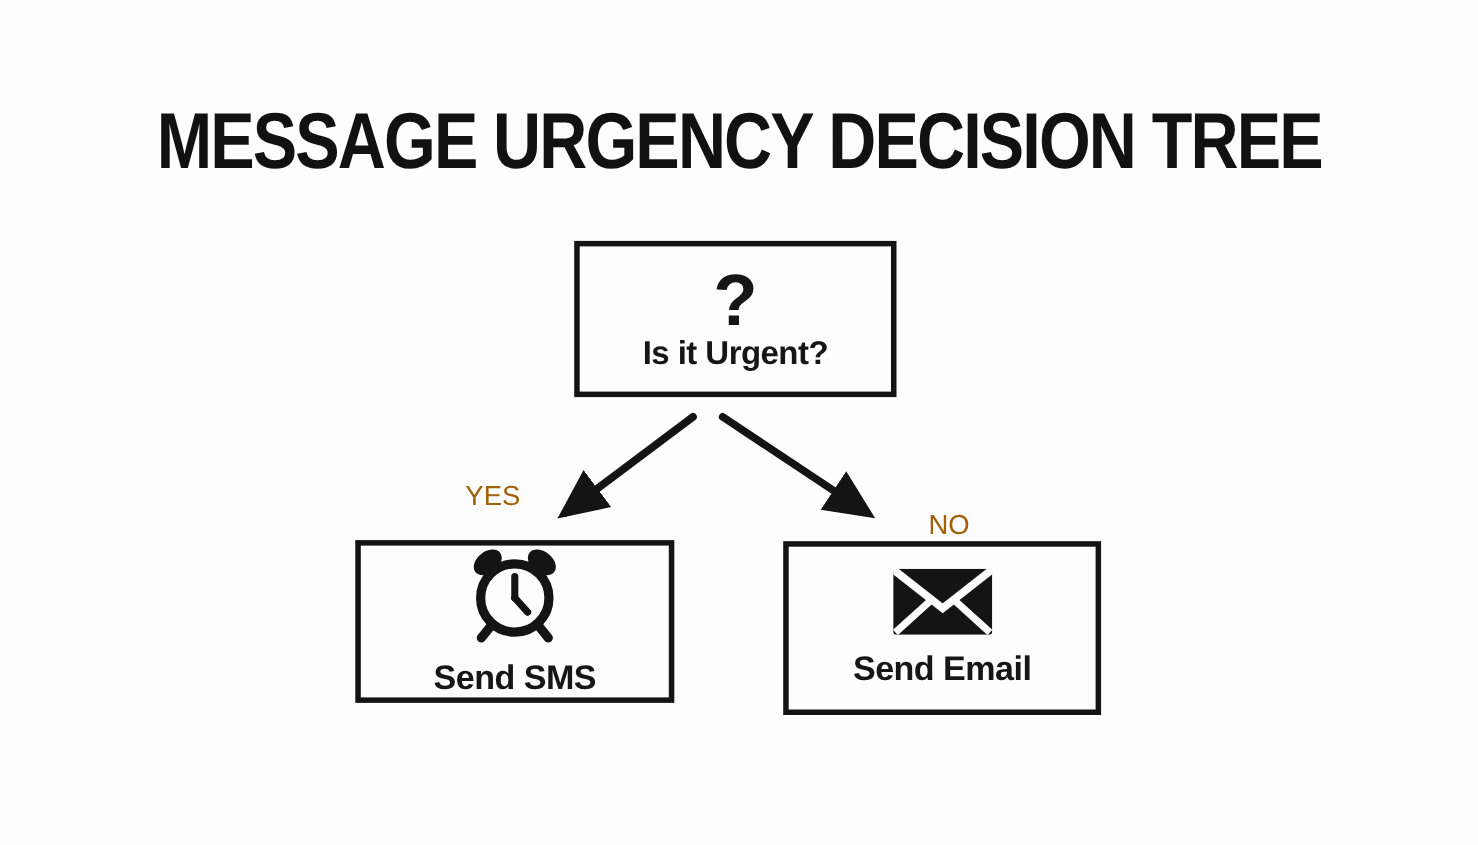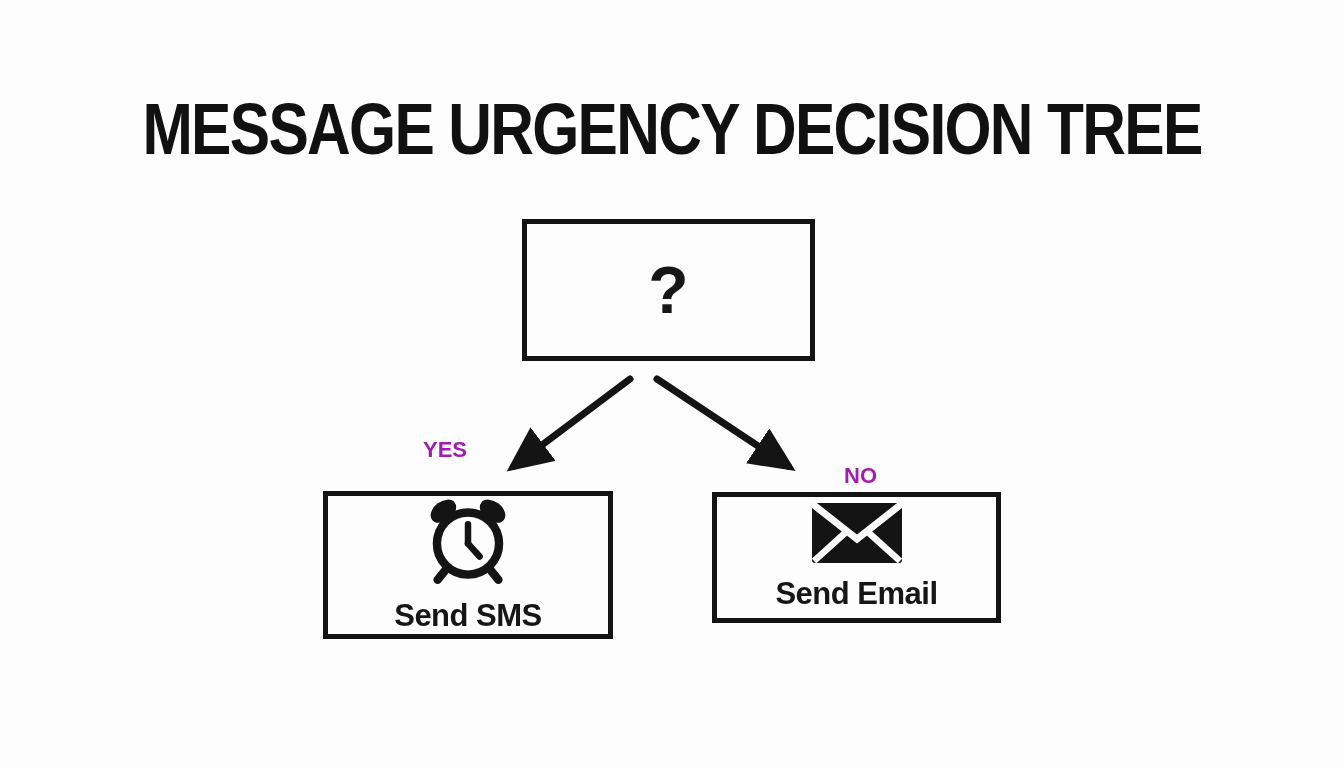--- a/index.html
+++ b/index.html
@@ -65,42 +65,42 @@
   .node-sms {
     left: 323px;
     top: 491px;
     width: 290px;
     height: 148px;
   }
   .node-email {
     left: 712px;
     top: 492px;
     width: 289px;
-    height: 131px;
+    height: 158px;
   }
   .node-action .node-label {
     font-size: 31px;
     font-weight: bold;
     letter-spacing: -0.5px;
     color: #161616;
   }
   .edges {
     position: absolute;
     left: 0;
     top: 0;
     width: 1344px;
     height: 768px;
     pointer-events: none;
   }
   .branch-label {
     position: absolute;
-    font-size: 22px;
-    font-weight: bold;
+    font-size: 25px;
+    font-weight: normal;
     letter-spacing: 0px;
-    color: #a21caf;
+    color: #a16207;
   }
   .branch-label-yes {
     left: 423px;
     top: 437px;
   }
   .branch-label-no {
     left: 844px;
     top: 463px;
   }
   .icon-wrap {
@@ -111,20 +111,21 @@
 </style>
 </head>
 <body>
 
 <div class="canvas">
 
   <div class="title">MESSAGE URGENCY DECISION TREE</div>
 
   <div class="node node-root">
     <div class="qmark">?</div>
+    <div class="node-label">Is it Urgent?</div>
   </div>
 
   <svg class="edges" viewBox="0 0 1344 768" aria-hidden="true">
     <defs>
       <marker id="arrowhead" markerWidth="8" markerHeight="8" refX="5.2" refY="3" orient="auto">
         <path d="M0,0 L6.5,3 L0,6 Z" fill="#141414"></path>
       </marker>
     </defs>
     <line x1="630" y1="379" x2="514" y2="466" stroke="#141414" stroke-width="7" stroke-linecap="round" marker-end="url(#arrowhead)"></line>
     <line x1="657" y1="379" x2="788" y2="466" stroke="#141414" stroke-width="7" stroke-linecap="round" marker-end="url(#arrowhead)"></line>

